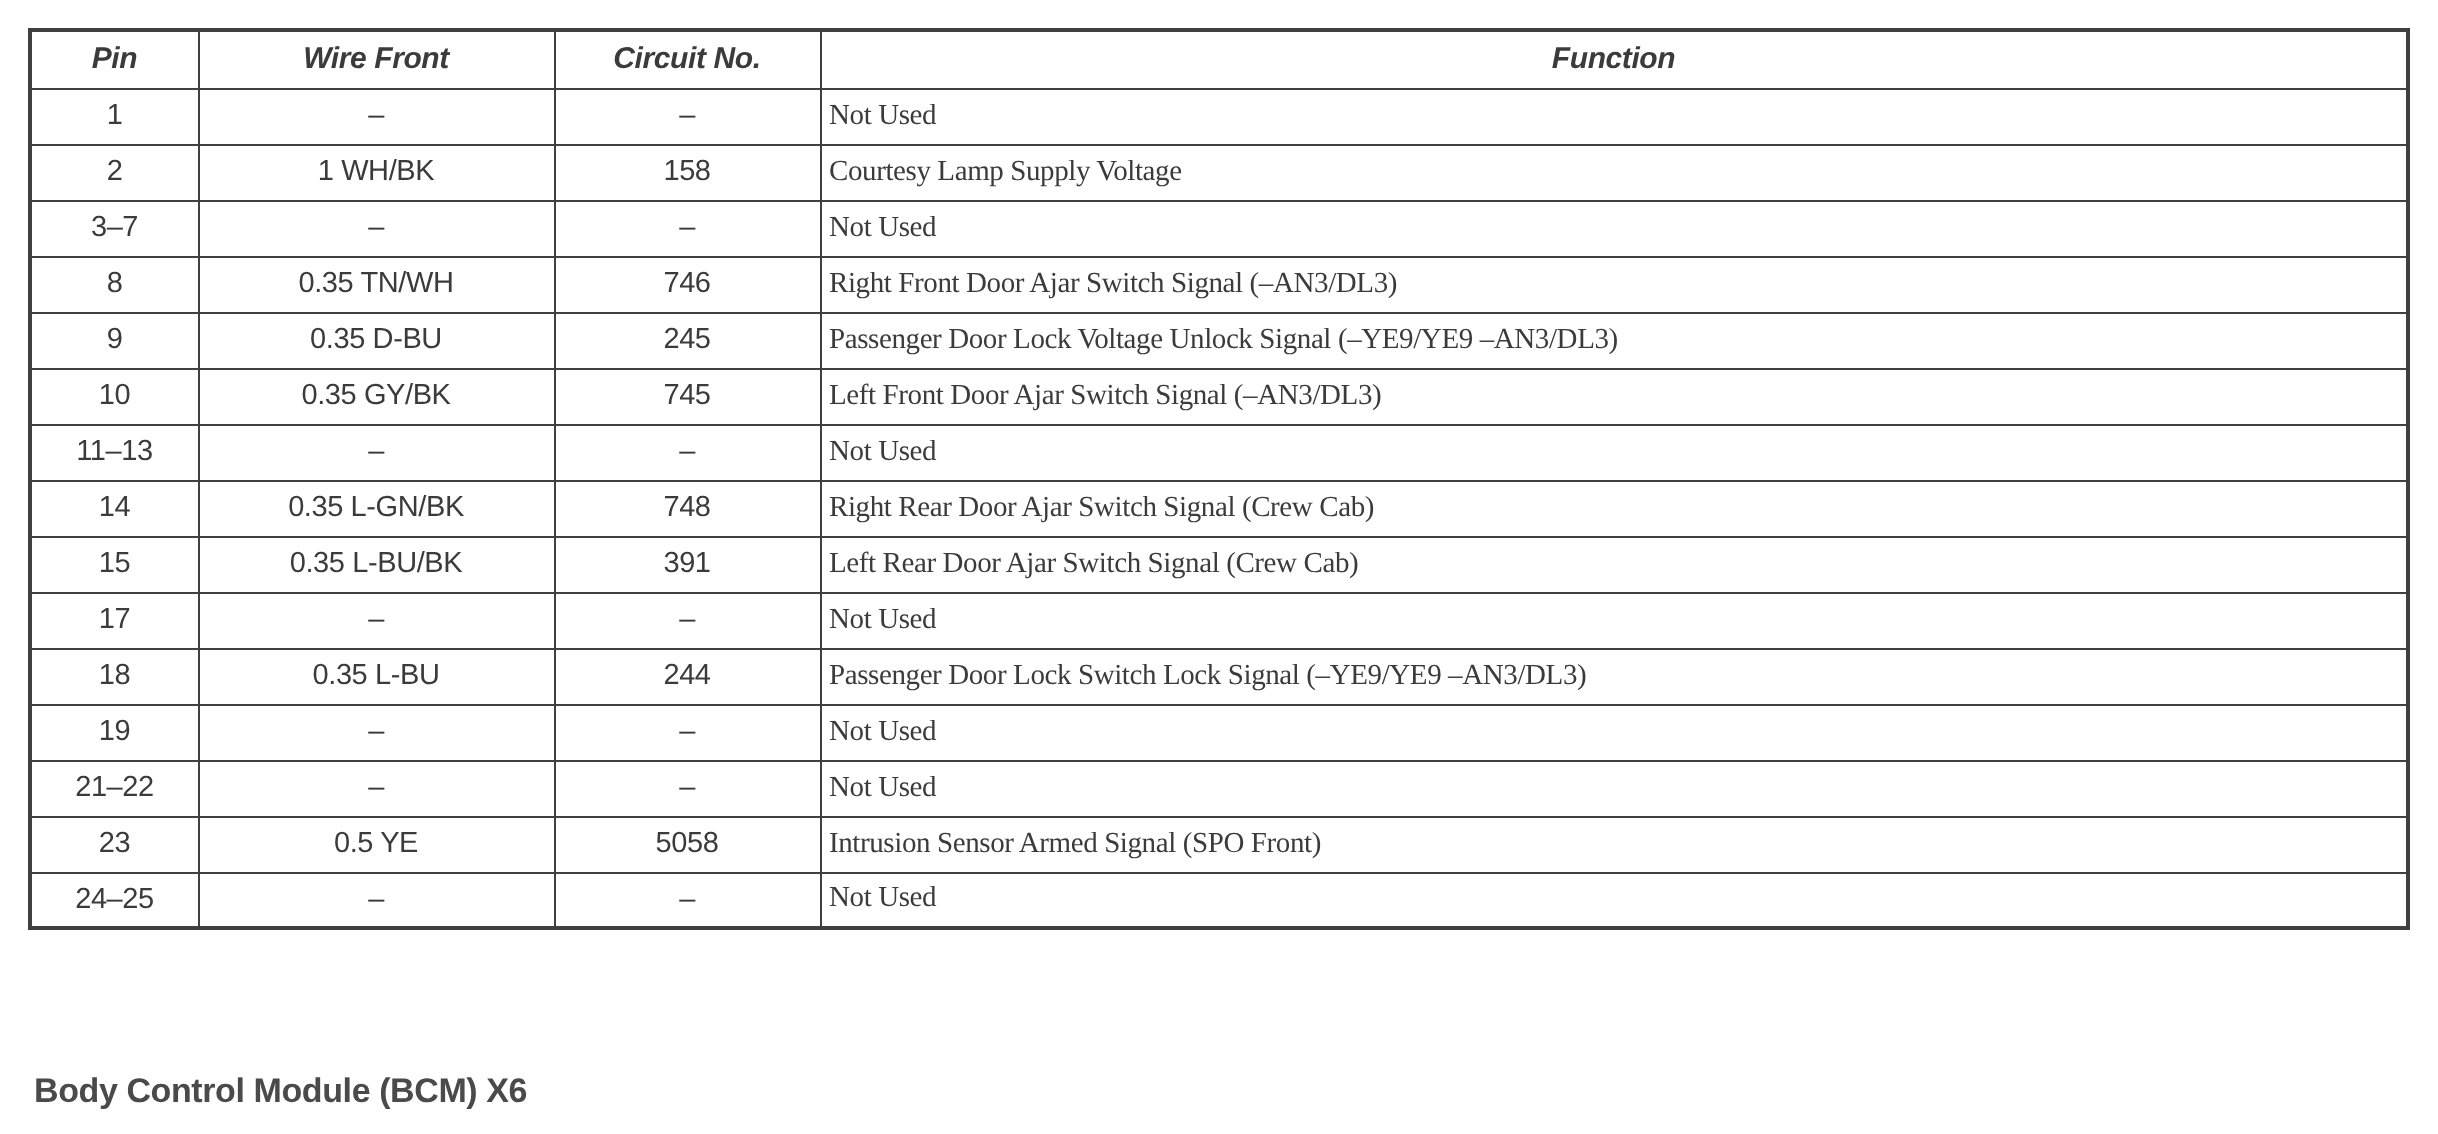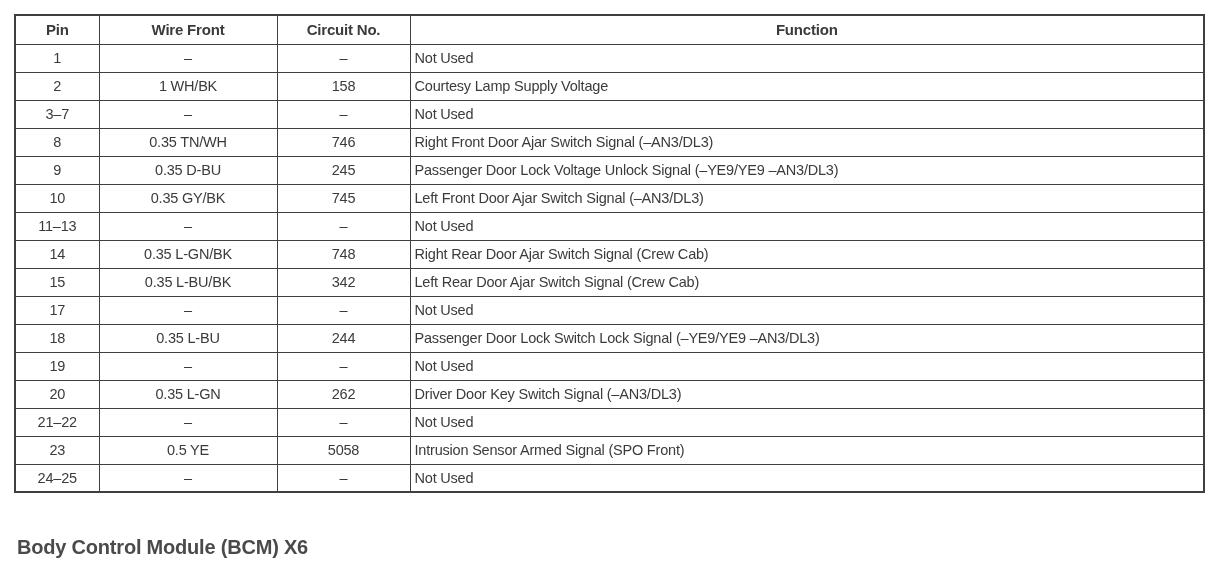--- a/index.html
+++ b/index.html
@@ -35,31 +35,32 @@
     letter-spacing: -0.2px;
     padding: 0 4px;
     overflow: hidden;
     white-space: nowrap;
   }
   table.pinout th {
     height: 29px;
     font-weight: bold;
     text-align: center;
     font-size: 15px;
+    font-style: italic;
   }
   table.pinout td {
     height: 28px;
   }
   td.ctr { text-align: center; }
-  td.fn  { text-align: left; padding-left: 5px; }
+  td.fn  { text-align: left; padding-left: 5px; font-family: Liberation Serif, serif; }
   .caption {
     position: absolute;
     left: 17px;
     top: 536px;
-    font-size: 20px;
+    font-size: 17px;
     font-weight: bold;
     color: #4a4a4a;
     letter-spacing: -0.2px;
   }
 </style>
 </head>
 <body>
 
 <div class="page">
 
@@ -123,46 +124,40 @@
         </tr>
         <tr>
           <td class="ctr">14</td>
           <td class="ctr">0.35 L-GN/BK</td>
           <td class="ctr">748</td>
           <td class="fn">Right Rear Door Ajar Switch Signal (Crew Cab)</td>
         </tr>
         <tr>
           <td class="ctr">15</td>
           <td class="ctr">0.35 L-BU/BK</td>
-          <td class="ctr">342</td>
+          <td class="ctr">391</td>
           <td class="fn">Left Rear Door Ajar Switch Signal (Crew Cab)</td>
         </tr>
         <tr>
           <td class="ctr">17</td>
           <td class="ctr">–</td>
           <td class="ctr">–</td>
           <td class="fn">Not Used</td>
         </tr>
         <tr>
           <td class="ctr">18</td>
           <td class="ctr">0.35 L-BU</td>
           <td class="ctr">244</td>
           <td class="fn">Passenger Door Lock Switch Lock Signal (–YE9/YE9 –AN3/DL3)</td>
         </tr>
         <tr>
           <td class="ctr">19</td>
           <td class="ctr">–</td>
           <td class="ctr">–</td>
           <td class="fn">Not Used</td>
-        </tr>
-        <tr>
-          <td class="ctr">20</td>
-          <td class="ctr">0.35 L-GN</td>
-          <td class="ctr">262</td>
-          <td class="fn">Driver Door Key Switch Signal (–AN3/DL3)</td>
         </tr>
         <tr>
           <td class="ctr">21–22</td>
           <td class="ctr">–</td>
           <td class="ctr">–</td>
           <td class="fn">Not Used</td>
         </tr>
         <tr>
           <td class="ctr">23</td>
           <td class="ctr">0.5 YE</td>

